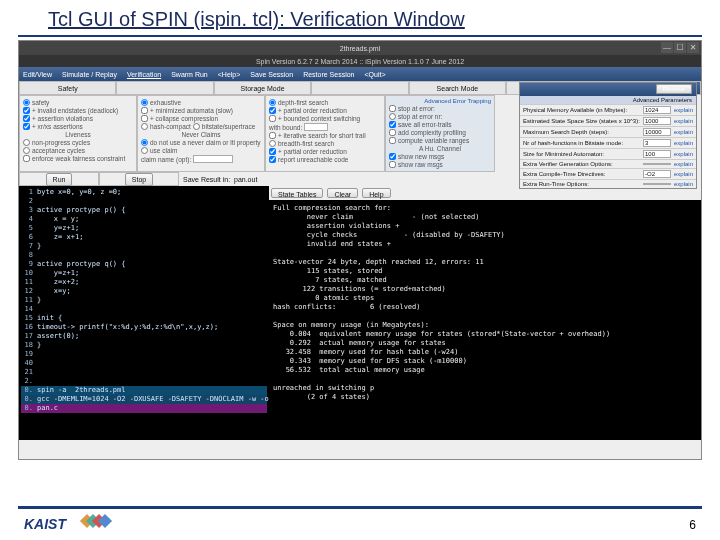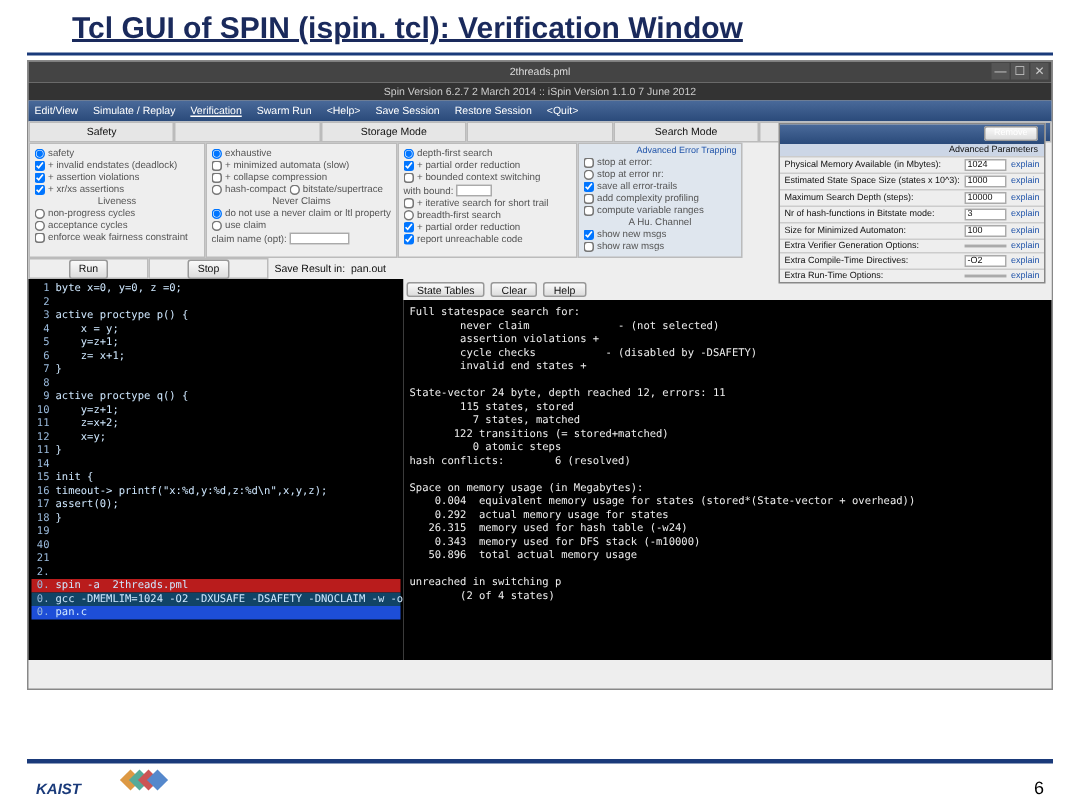--- a/index.html
+++ b/index.html
@@ -1,17 +1,17 @@
 <!DOCTYPE html>
 <html><head>
 <meta charset="utf-8">
 <style>
   *{box-sizing:border-box;margin:0;padding:0;}
   body{width:720px;height:540px;background:#fff;font-family:Arial,Helvetica,sans-serif;overflow:hidden;position:relative;}
-  .slide-title{font-size:20px;font-weight:bold;color:#1a2a5c;padding:8px 0 4px 48px;text-decoration:underline;}
+  .slide-title{font-size:20px;font-weight:normal;color:#1a2a5c;padding:8px 0 4px 48px;text-decoration:underline;}
   .title-bar{height:2px;background:#1a3a7a;margin:0 18px 3px 18px;}
   .window{border:1px solid #888;background:#eee;margin:0 18px;height:420px;font-size:7px;position:relative;color:#111;}
   .wtitle{background:#444;color:#ddd;height:14px;display:flex;align-items:center;justify-content:center;position:relative;}
   .wctl{position:absolute;right:2px;top:1px;display:flex;gap:1px;}
   .wctl span{width:12px;height:11px;background:#555;color:#ccc;display:flex;align-items:center;justify-content:center;font-size:8px;}
   .wsub{background:#333;color:#ccc;height:12px;display:flex;align-items:center;justify-content:center;font-size:7px;}
   .menu{background:linear-gradient(#4a6a9a,#2a4a7a);color:#fff;height:14px;display:flex;gap:10px;padding:0 4px;align-items:center;}
   .menu span{cursor:default;font-size:7px;}
   .strip{display:flex;height:14px;background:#e6e6e6;font-size:7px;}
   .strip-cell{flex:1;border:1px solid #bbb;display:flex;align-items:center;justify-content:center;}
@@ -32,21 +32,21 @@
   .rout{flex:1;background:#000;color:#eee;font-family:monospace;font-size:7px;padding:4px;white-space:pre;line-height:9px;}
   .adv{position:absolute;right:4px;top:41px;width:178px;background:#eee;border:1px solid #888;font-size:6.5px;}
   .adv-t{background:linear-gradient(#4a6a9a,#2a4a7a);color:#fff;padding:2px 4px;text-align:right;}
   .adv-sub{background:#ccd6e6;padding:1px 4px;text-align:right;font-size:6px;}
   .adv-row{display:flex;align-items:center;padding:1px 3px;border-top:1px solid #ccc;gap:3px;}
   .adv-row .lbl{flex:1;font-size:6px;}
   .adv-row .val{width:28px;border:1px solid #aaa;background:#fff;font-size:6px;padding:0 1px;}
   .adv-row .ex{font-size:6px;color:#25a;}
   .foot{position:absolute;bottom:8px;left:18px;right:18px;height:36px;}
   .foot-bar{height:3px;background:#1a3a7a;margin-top:10px;}
-  .logo{position:absolute;left:6px;bottom:0;font-weight:bold;font-style:italic;color:#1a3a7a;font-size:10px;}
+  .logo{position:absolute;left:6px;bottom:0;font-weight:bold;font-style:italic;color:#1a3a7a;font-size:14px;}
   .logo-sq{position:absolute;left:66px;bottom:2px;}
   .logo-sq span{display:inline-block;width:10px;height:10px;transform:rotate(45deg);margin:0 -2px;}
   .pg{position:absolute;right:6px;bottom:0;font-size:12px;}
 </style>
 </head>
 <body>
 
 <div class="slide-title">Tcl GUI of  SPIN (ispin. tcl): Verification Window</div>
 <div class="title-bar"></div>
 
@@ -245,46 +245,46 @@
 <span class="ln">11</span><span>}</span>
 <span class="ln">14</span><span></span>
 <span class="ln">15</span><span>init {</span>
 <span class="ln">16</span><span>timeout-&gt; printf("x:%d,y:%d,z:%d\n",x,y,z);</span>
 <span class="ln">17</span><span>assert(0);</span>
 <span class="ln">18</span><span>}</span>
 <span class="ln">19</span>
 <span class="ln">40</span>
 <span class="ln">21</span>
 <span class="ln">2.</span>
-<span style="background:#b91c1c;display:block;"><span class="ln">0.</span><span>spin -a  2threads.pml</span></span><span style="background:#114466;display:block;"><span class="ln">0.</span><span>gcc -DMEMLIM=1024 -O2 -DXUSAFE -DSAFETY -DNOCLAIM -w -o pan</span></span><span style="background:#1d4ed8;display:block;"><span class="ln">0.</span><span>pan.c</span></span></div>
+<span style="background:#0c4a6e;display:block;"><span class="ln">0.</span><span>spin -a  2threads.pml</span></span><span style="background:#114466;display:block;"><span class="ln">0.</span><span>gcc -DMEMLIM=1024 -O2 -DXUSAFE -DSAFETY -DNOCLAIM -w -o pan</span></span><span style="background:#701a75;display:block;"><span class="ln">0.</span><span>pan.c</span></span></div>
     <div class="rpanel">
       <div class="rhdr">
         <span class="btn">State Tables</span>
         <span class="btn">Clear</span>
         <span class="btn">Help</span>
       </div>
-      <div class="rout"><span>Full statespace search for:</span>
+      <div class="rout"><span>Full compression search for:</span>
 <span>        never claim              - (not selected)</span>
 <span>        assertion violations +</span>
 <span>        cycle checks           - (disabled by -DSAFETY)</span>
 <span>        invalid end states +</span>
 <span></span>
 <span>State-vector 24 byte, depth reached 12, errors: 11</span>
 <span>        115 states, stored</span>
 <span>          7 states, matched</span>
 <span>       122 transitions (= stored+matched)</span>
 <span>          0 atomic steps</span>
 <span>hash conflicts:        6 (resolved)</span>
 <span></span>
 <span>Space on memory usage (in Megabytes):</span>
 <span>    0.004  equivalent memory usage for states (stored*(State-vector + overhead))</span>
 <span>    0.292  actual memory usage for states</span>
-<span>   26.315  memory used for hash table (-w24)</span>
+<span>   32.458  memory used for hash table (-w24)</span>
 <span>    0.343  memory used for DFS stack (-m10000)</span>
-<span>   50.896  total actual memory usage</span>
+<span>   56.532  total actual memory usage</span>
 <span></span>
 <span>unreached in switching p</span>
 <span>        (2 of 4 states)</span></div>
     </div>
   </div>
 
   <div class="adv">
     <div class="adv-t"><span class="btn" style="font-size:6px">Remove</span></div>
     <div class="adv-sub">Advanced Parameters</div>
     <div class="adv-row">

